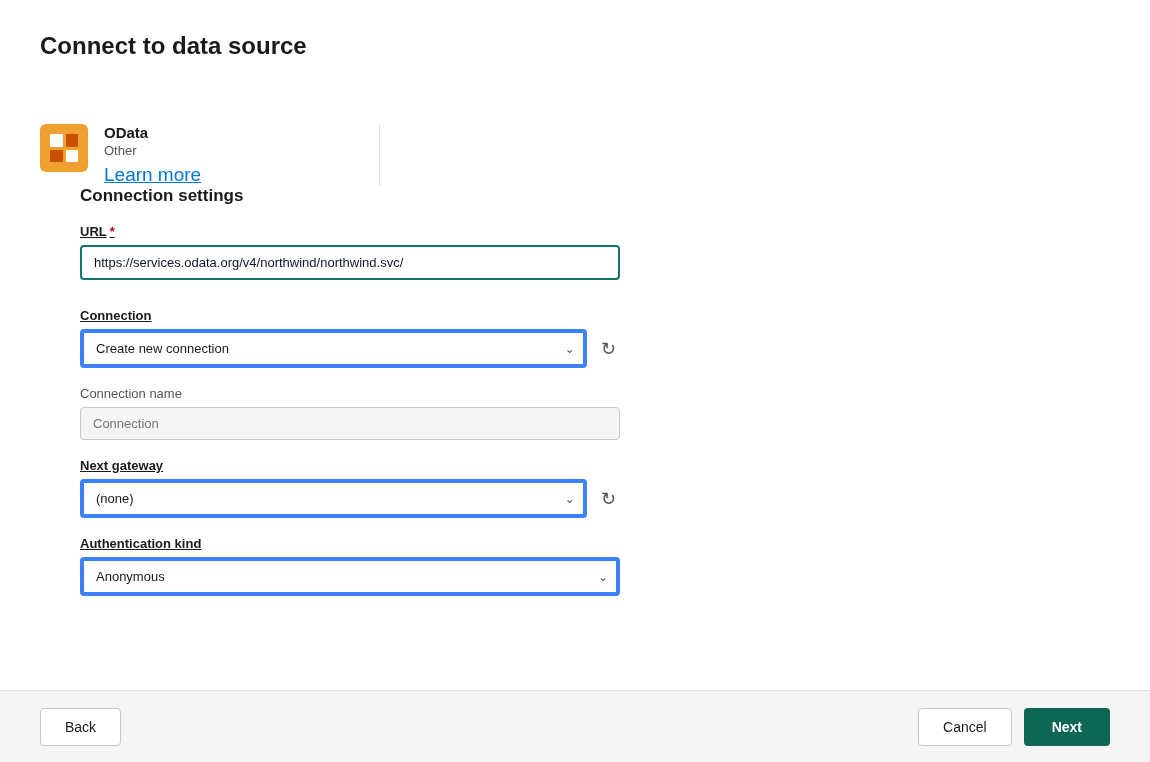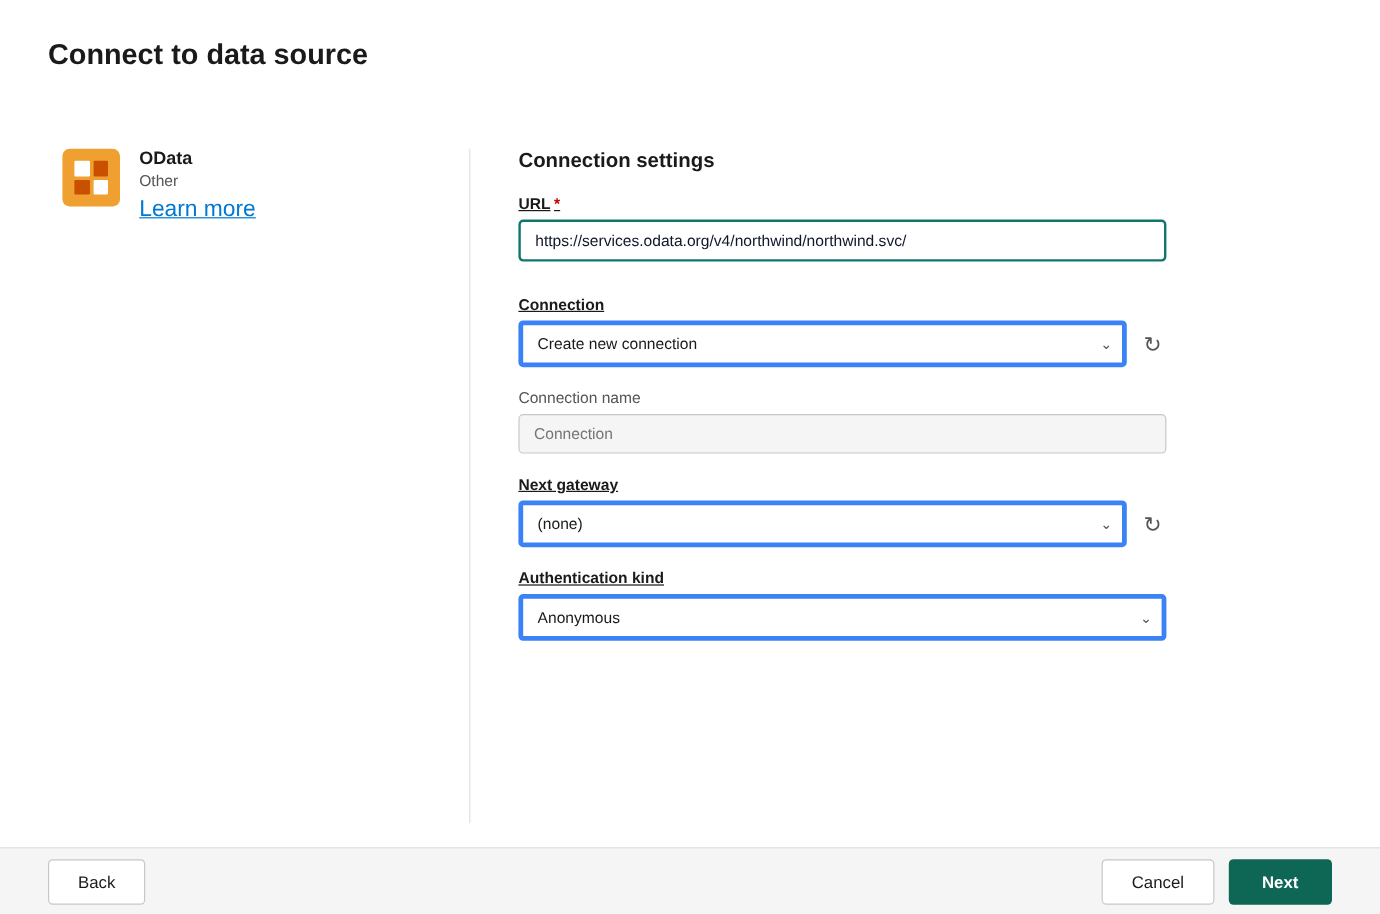--- a/index.html
+++ b/index.html
@@ -10,23 +10,23 @@
       color: #1a1a1a;
       width: 1150px;
       height: 762px;
       display: flex;
       flex-direction: column;
     }
 
     .main-content {
       flex: 1;
       display: flex;
+      flex-direction: column;
       padding: 32px 40px 20px 40px;
       overflow: hidden;
-      margin-left: 12px;
     }
 
     .page-title {
       font-size: 24px;
       font-weight: 600;
       margin-bottom: 32px;
       color: #1a1a1a;
     }
 
     .left-panel {
@@ -199,21 +199,21 @@
       max-width: 540px;
       padding: 8px 12px;
       font-size: 13px;
       border: 1px solid #c8c8c8;
       border-radius: 4px;
       background: #f5f5f5;
       color: #999;
     }
 
     .footer {
-      height: 56px;
+      height: 72px;
       background: #f5f5f5;
       border-top: 1px solid #e0e0e0;
       display: flex;
       align-items: center;
       justify-content: space-between;
       padding: 0 40px;
     }
 
     .footer-left {
       display: flex;

